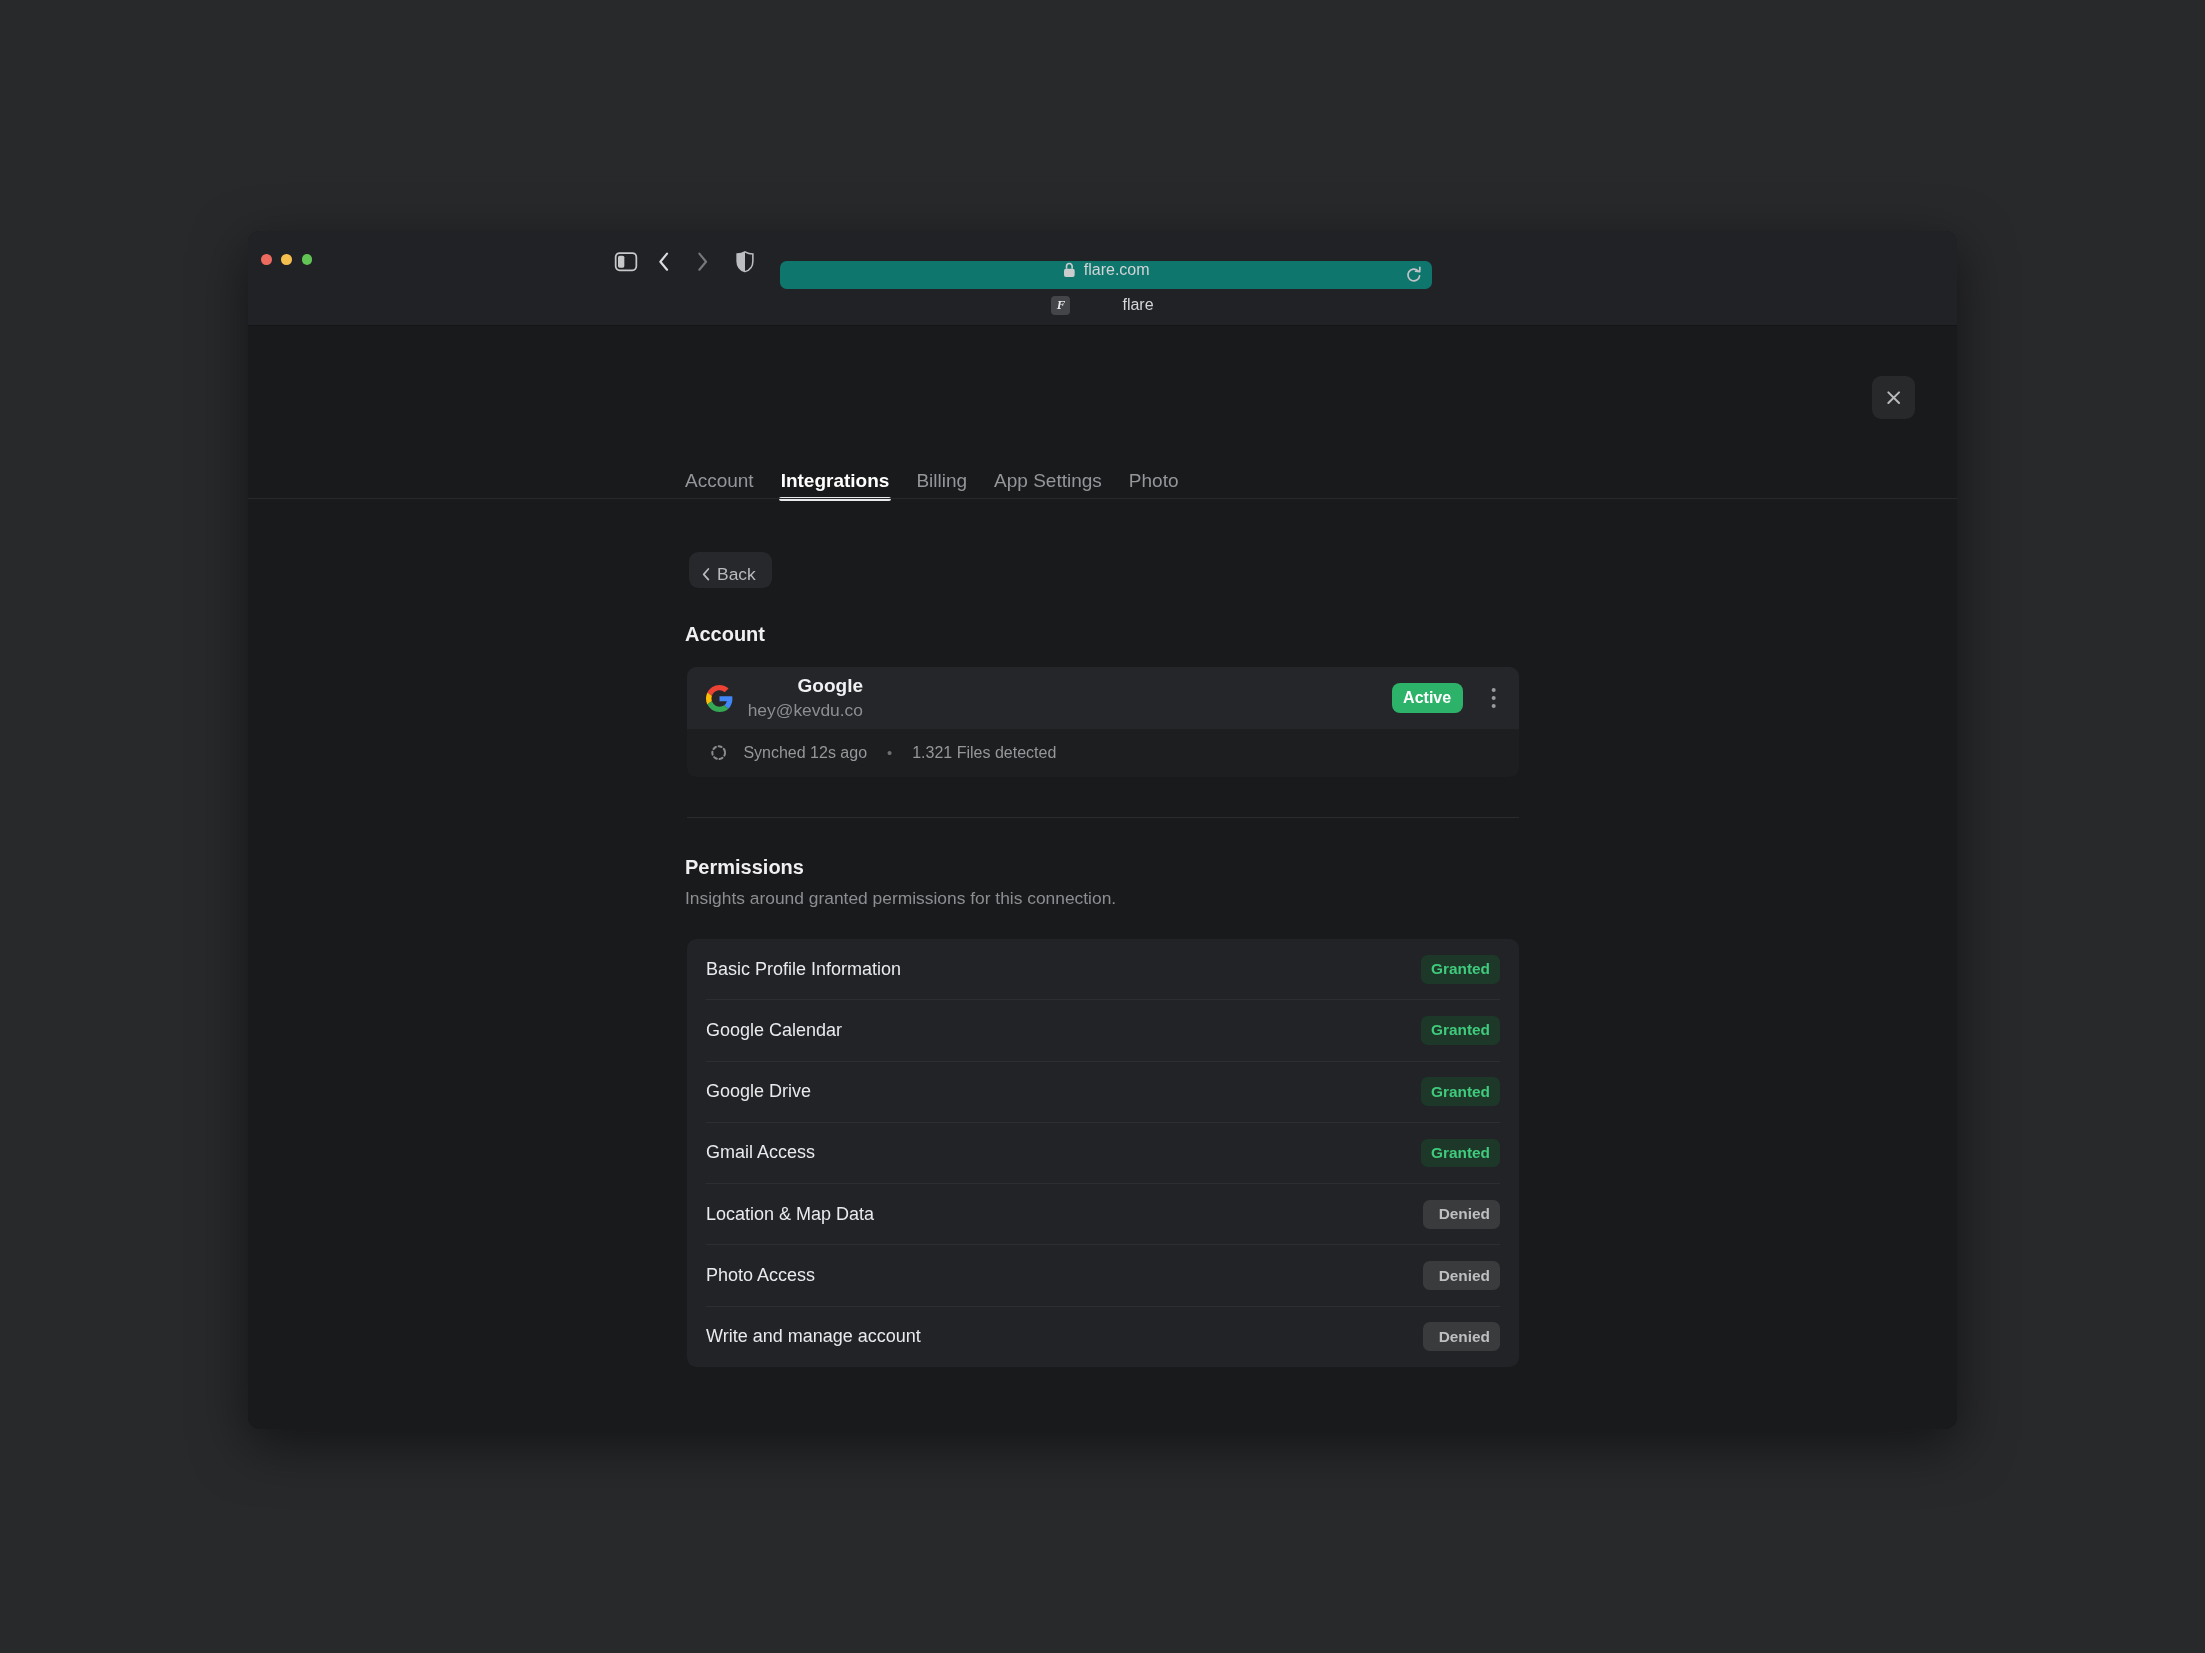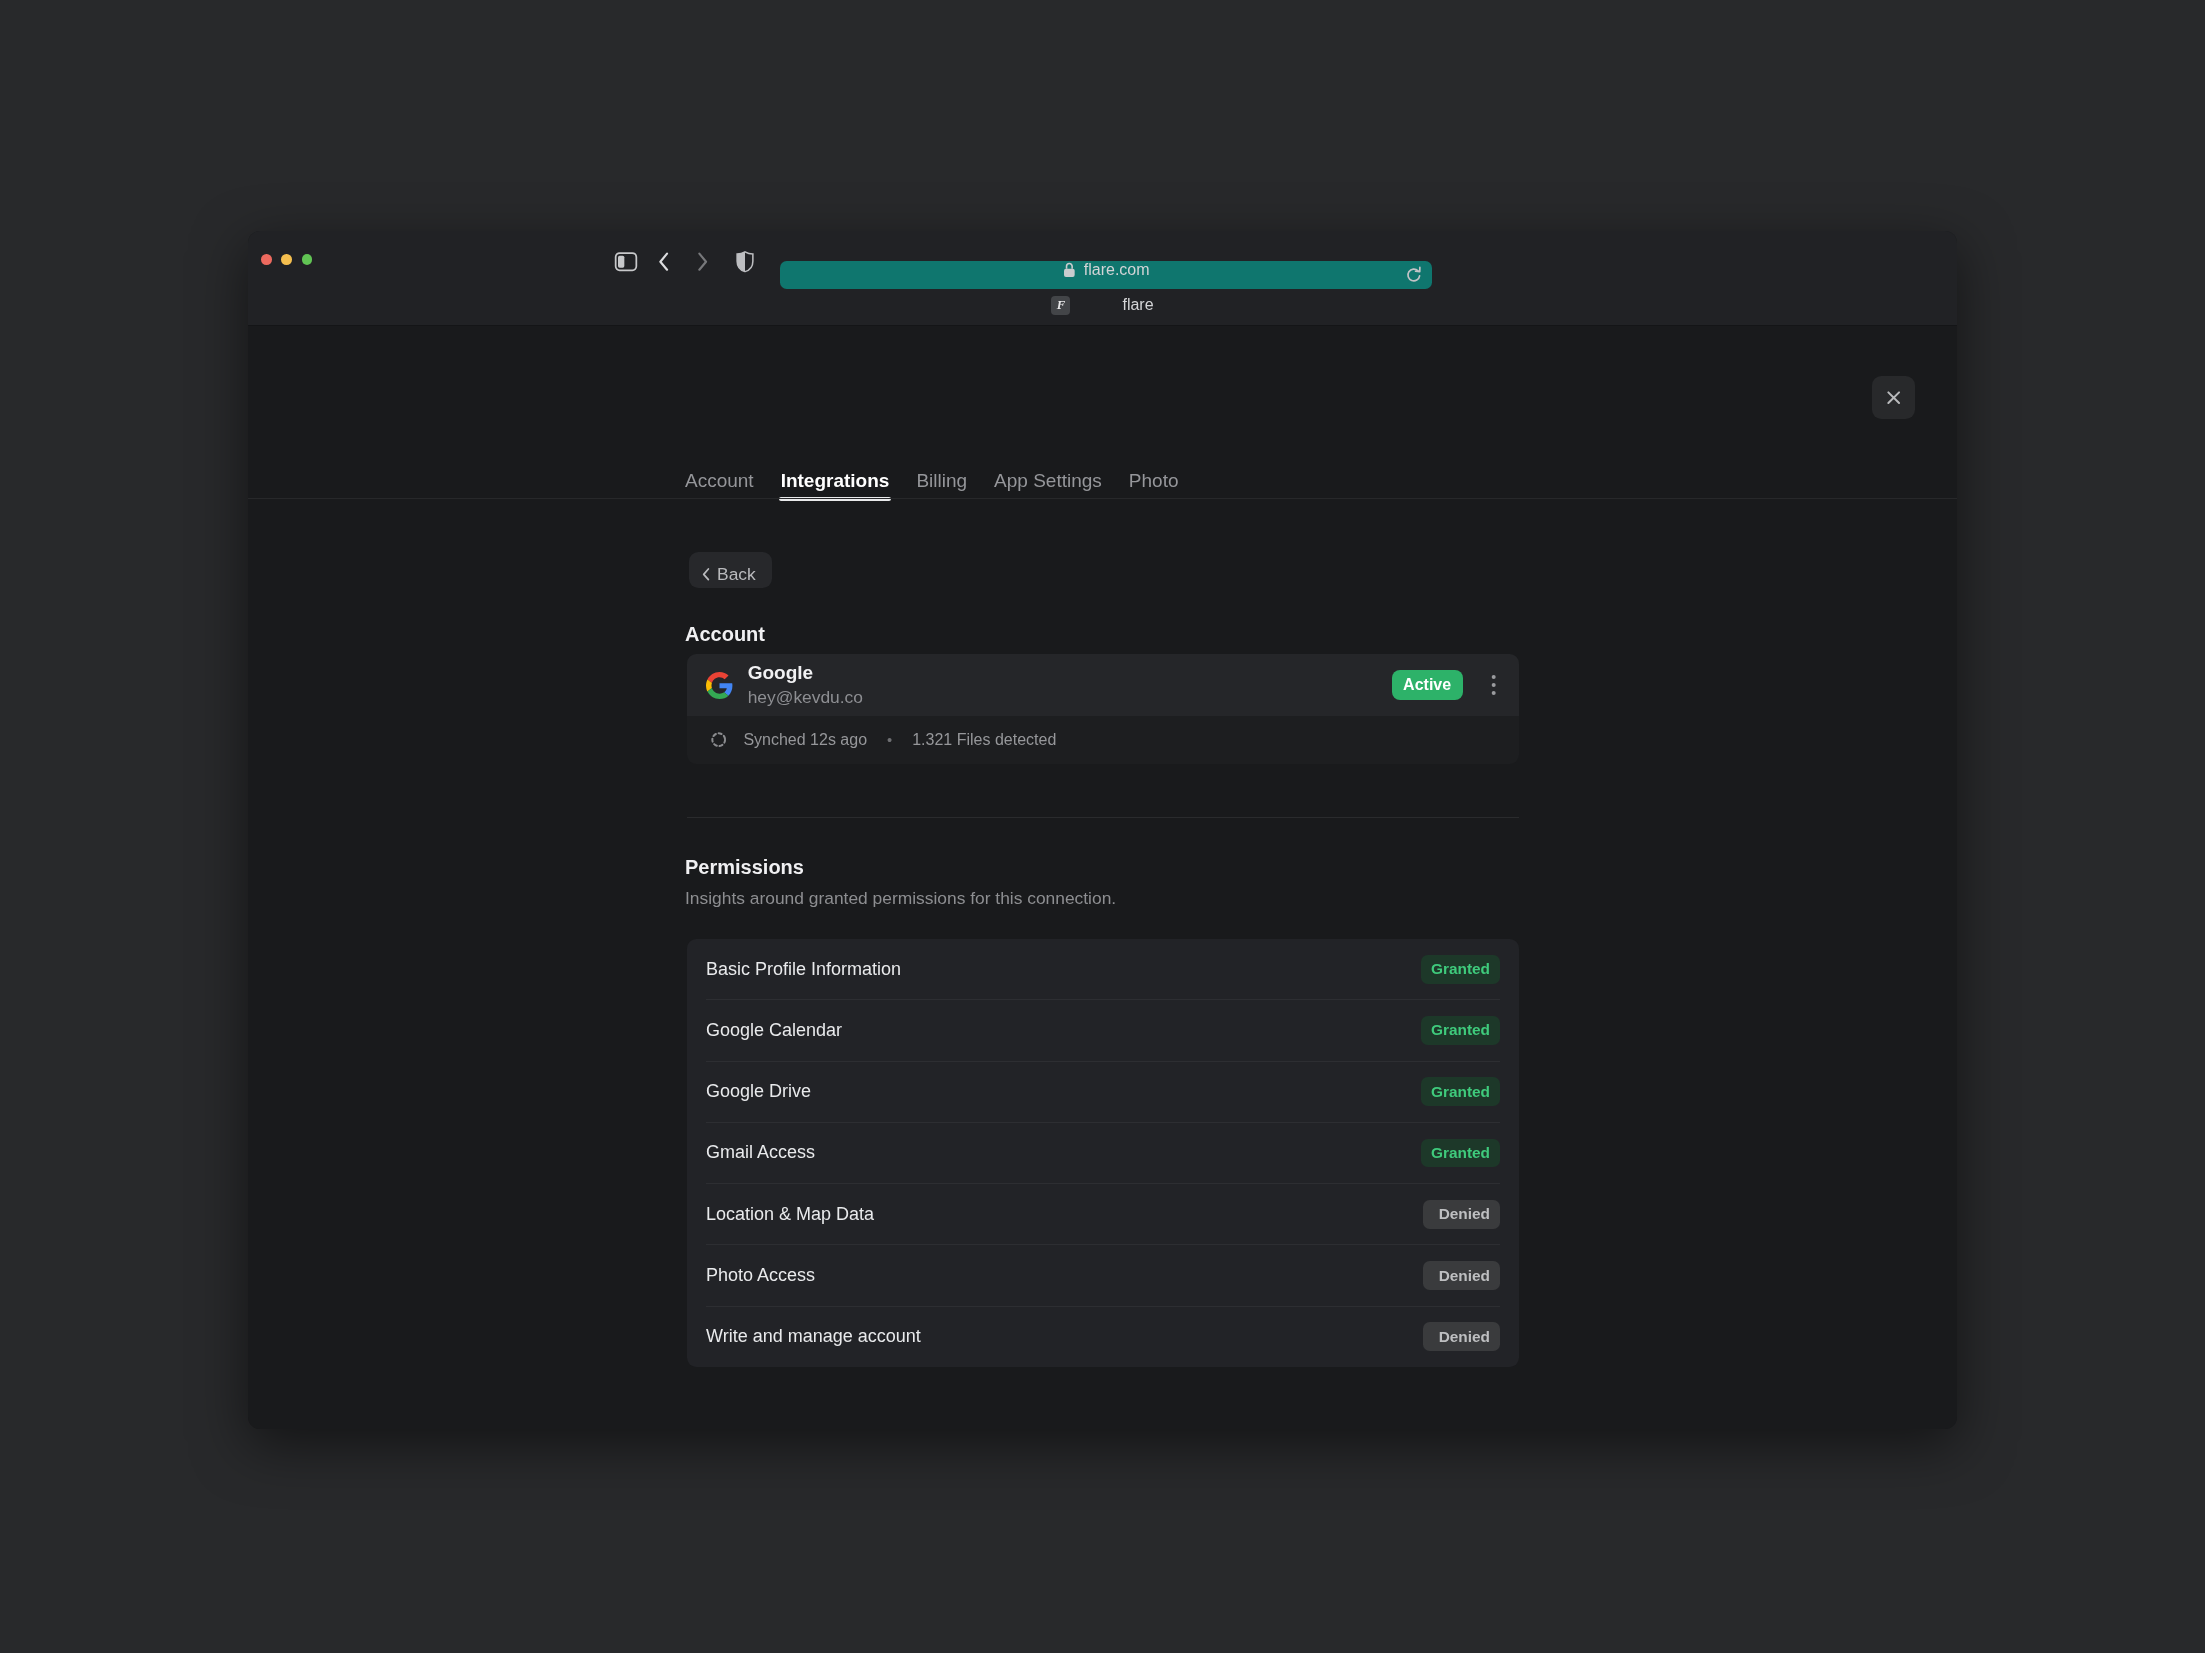--- a/index.html
+++ b/index.html
@@ -54,21 +54,21 @@
   .tabs-divider { position:absolute; left:-437px; top:172px; width:1709px; height:1.3px; background:#27282a; }
 
   .back-btn { position:absolute; left:4px; top:226px; height:36px; padding:8px 16px 0 12px;
               display:inline-flex; align-items:center; gap:6.7px; background:#27282b;
               border-radius:9.4px; border:none; color:#b9babd; font-size:17.4px; cursor:pointer;
               font-family:inherit; }
 
   .section-heading { font-size:20px; font-weight:700; color:#f0f0f2; }
   .account-heading { position:absolute; left:0; top:297px; }
 
-  .gcard { position:absolute; left:2px; top:328px; width:832px; border-radius:9.4px; overflow:hidden; }
+  .gcard { position:absolute; left:2px; top:341px; width:832px; border-radius:9.4px; overflow:hidden;text-align:right; }
   .gcard-main { height:62px; background:#252629; display:flex; align-items:center; padding:0 19px; gap:14.7px; }
   .gcard-titles { display:flex; flex-direction:column; gap:3.4px; }
   .gcard-provider { font-size:19px; font-weight:700; color:#f1f1f3; }
   .gcard-email { font-size:17.4px; color:#8d8e92; }
   .badge-active { margin-left:auto; padding:6px 11.4px; border-radius:8px;
                   color:#fff; font-size:16px; font-weight:700; }
   .kebab { margin-left:9.4px; background:none; border:none; cursor:pointer; display:flex; padding:4px; }
   .gcard-footer { height:48px; background:#1d1e20; display:flex; align-items:center; gap:16px;
                   padding:0 23px; font-size:16px; color:#96979a; }
   .footer-dot { color:#6e6f72; font-size:14.7px; margin:0 4px; }

